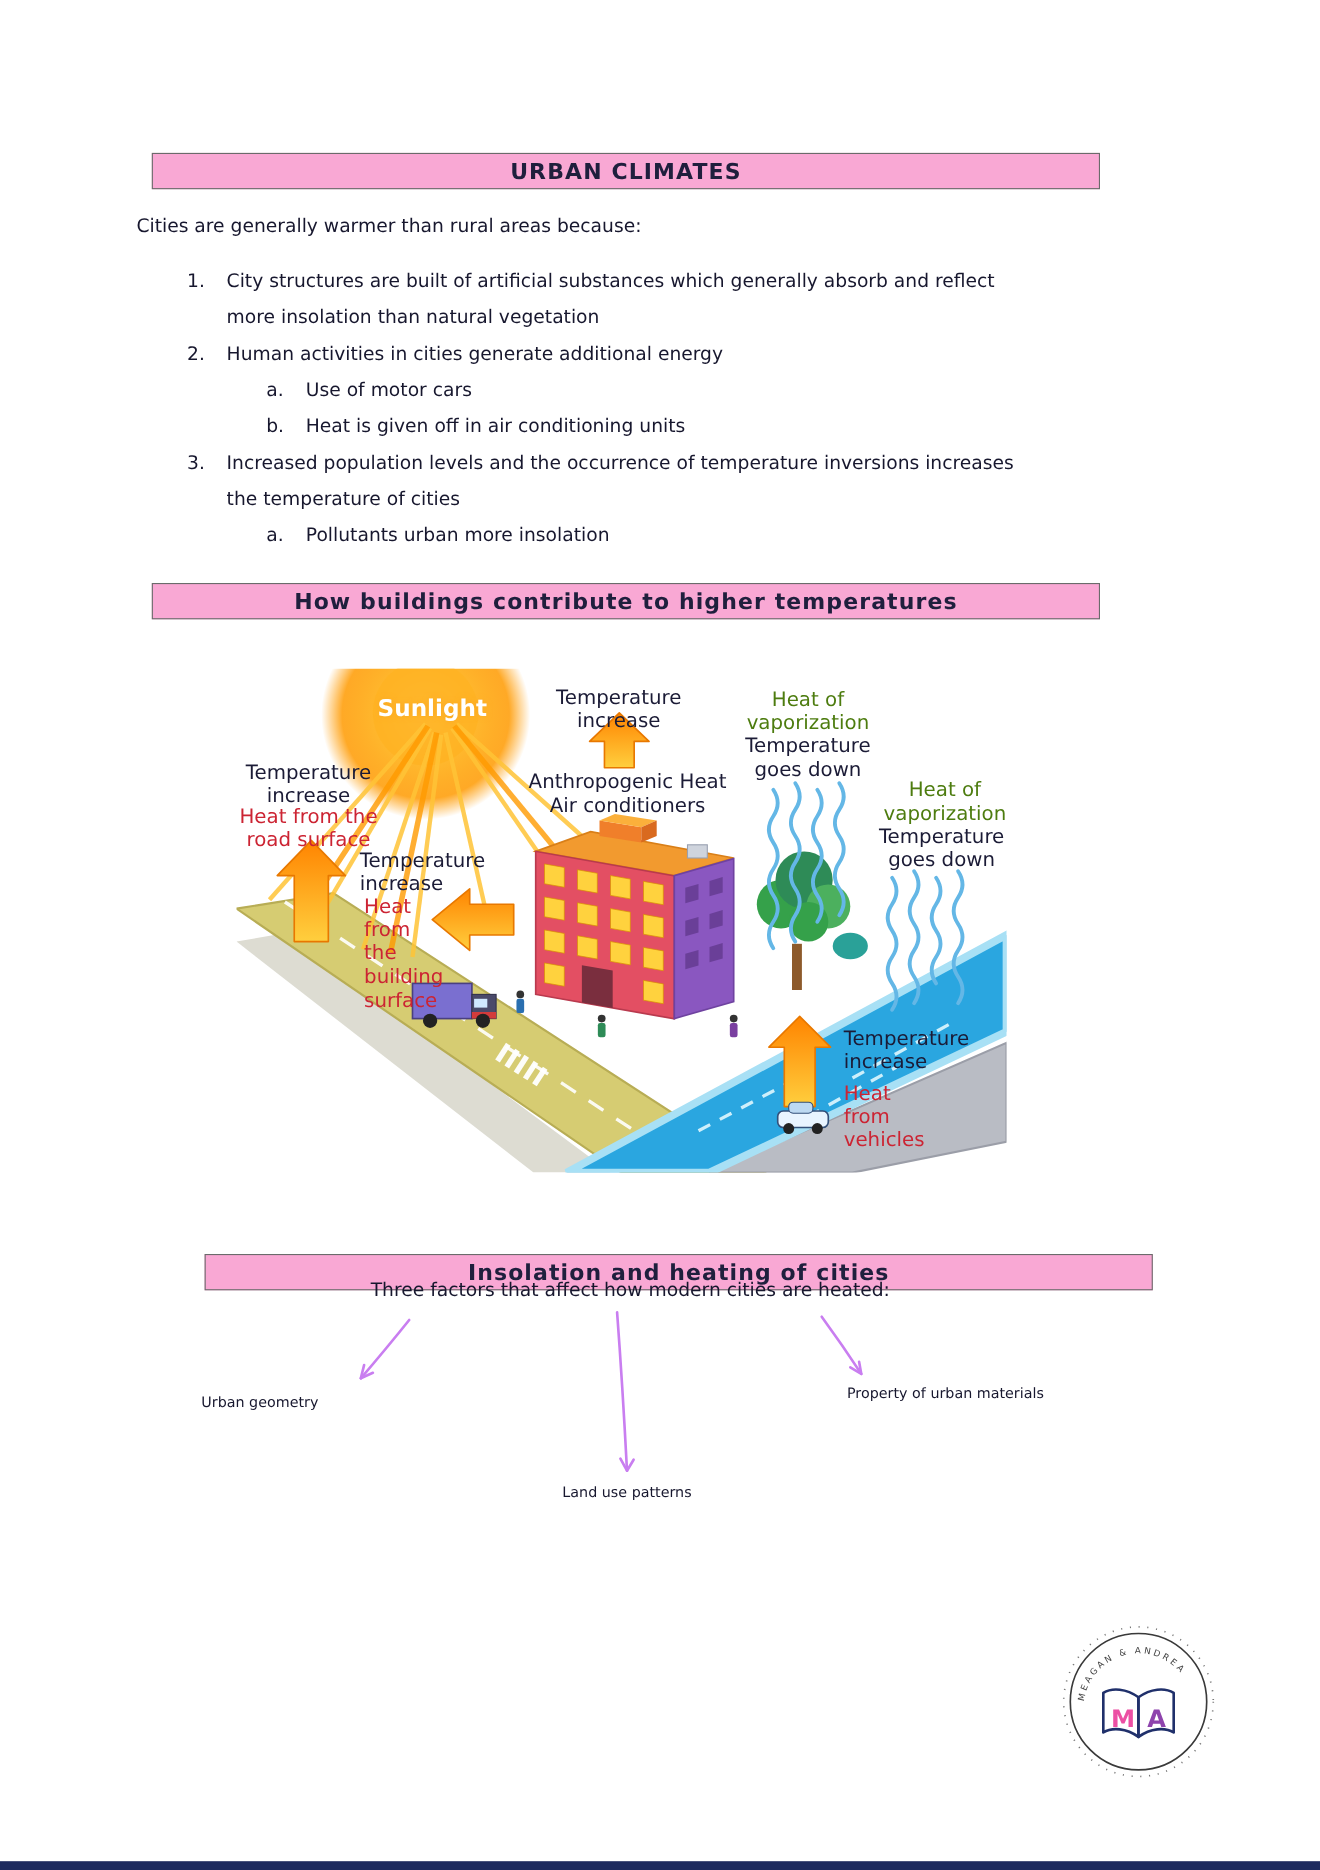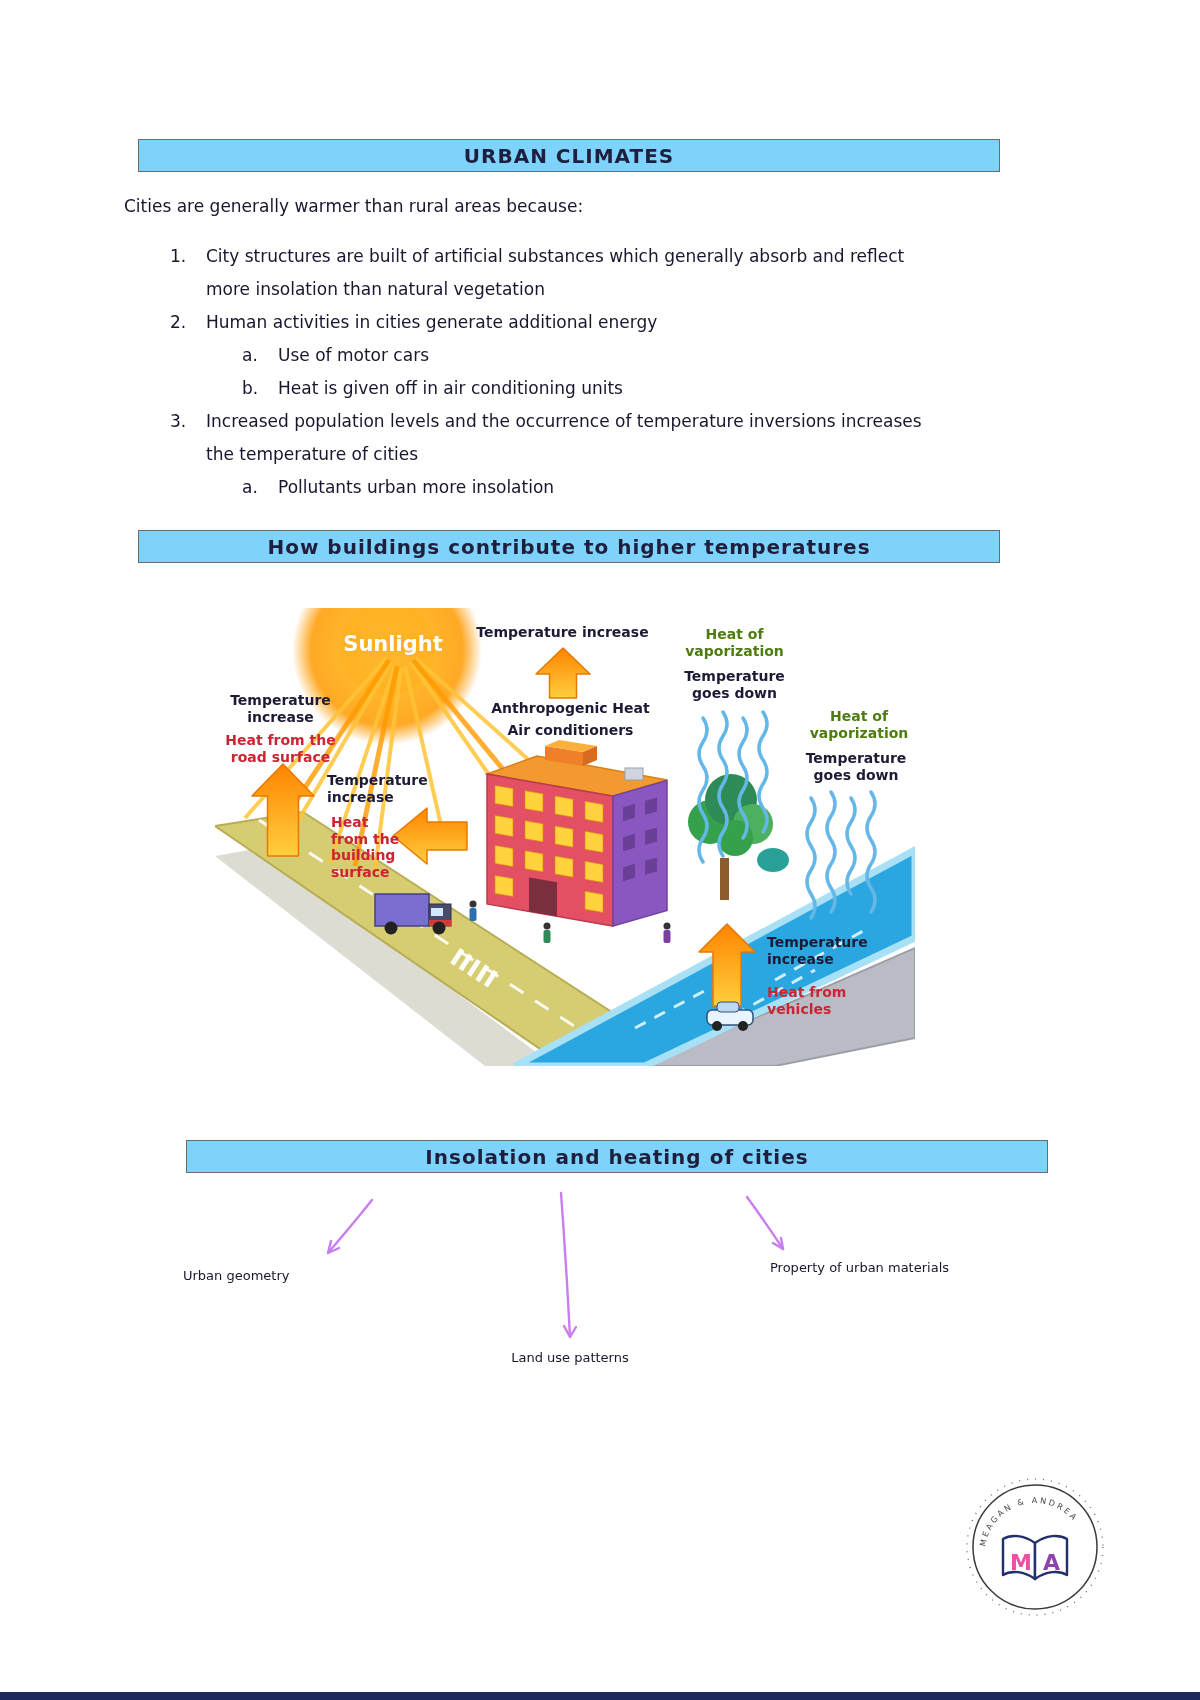--- a/index.html
+++ b/index.html
@@ -2,36 +2,36 @@
 <html><head>
 <meta charset="utf-8">
 <style>
   html,body{margin:0;padding:0;background:#ffffff;}
   .page{
     position:relative;width:1200px;height:1700px;background:#ffffff;
     font-family:"DejaVu Sans", sans-serif;color:#17172e;overflow:hidden;
   }
   .banner{
     position:absolute;left:138px;width:860px;height:31px;
-    background:#7dd3fc;border:1px solid #6b6b6b;
+    background:#f9a8d4;border:1px solid #6b6b6b;
     display:flex;align-items:center;justify-content:center;
     font-size:20px;font-weight:600;letter-spacing:1px;color:#1f1f3d;
   }
   .intro{position:absolute;left:124px;top:196px;font-size:17px;}
   .list{position:absolute;left:170px;top:240px;width:820px;font-size:17px;line-height:33px;}
   .li{display:flex;}
   .li .num{width:36px;flex:none;}
   .li .txt{max-width:745px;}
   .li.sub{margin-left:72px;}
   .factors-heading{position:absolute;left:138px;top:1163px;width:870px;text-align:center;font-size:17px;}
   .factor{position:absolute;font-size:13px;}
   .diagram{position:absolute;left:215px;top:608px;width:700px;height:458px;}
   .diagram svg.scene{position:absolute;left:0;top:0;}
   .dlabel{
-    position:absolute;font-weight:bold;font-size:14px;line-height:1.18;
+    position:absolute;font-weight:normal;font-size:18px;line-height:1.18;
     color:#1b1b36;
   }
   .dlabel.center{text-align:center;}
   .dlabel.red{color:#cc2433;}
   .dlabel.blue{color:#4d7c0f;}
   .dlabel.sun{font-size:21px;color:#ffffff;font-weight:bold;text-align:center;text-shadow:0 0 6px #f9a825;}
   .arrows-overlay{position:absolute;left:0;top:1185px;width:1200px;height:190px;}
   .logo{position:absolute;left:963px;top:1473px;width:145px;height:150px;}
   .bottom-bar{position:absolute;left:0;top:1692px;width:1200px;height:8px;background:#1d2a5e;}
   svg text{font-family:"DejaVu Sans", sans-serif;}
@@ -243,20 +243,21 @@
     <div class="dlabel" style="left:112px;top:164px;width:100px;">Temperature increase</div>
     <div class="dlabel red" style="left:116px;top:206px;width:72px;">Heat from the building surface</div>
     <div class="dlabel" style="left:552px;top:326px;width:105px;">Temperature increase</div>
     <div class="dlabel red" style="left:552px;top:376px;width:85px;">Heat from vehicles</div>
   </div>
 
   <div class="banner" style="top:1140px;margin-left:48px;">
     <span>Insolation and heating of cities</span>
   </div>
 
+  <div class="factors-heading">Three factors that affect how modern cities are heated:</div>
 
   <svg class="arrows-overlay" viewBox="0 0 1200 190">
     <g stroke="#c97ef0" stroke-width="2.4" fill="none" stroke-linecap="round" stroke-linejoin="round">
       <path d="M372,15 Q352,40 328,68"></path>
       <polyline points="339,63 328,68 331,56"></polyline>
       <path d="M561,8 Q566,75 570,152"></path>
       <polyline points="564,141 570,152 576,142"></polyline>
       <path d="M747,12 Q766,38 783,64"></path>
       <polyline points="781,53 783,64 773,58"></polyline>
     </g>

